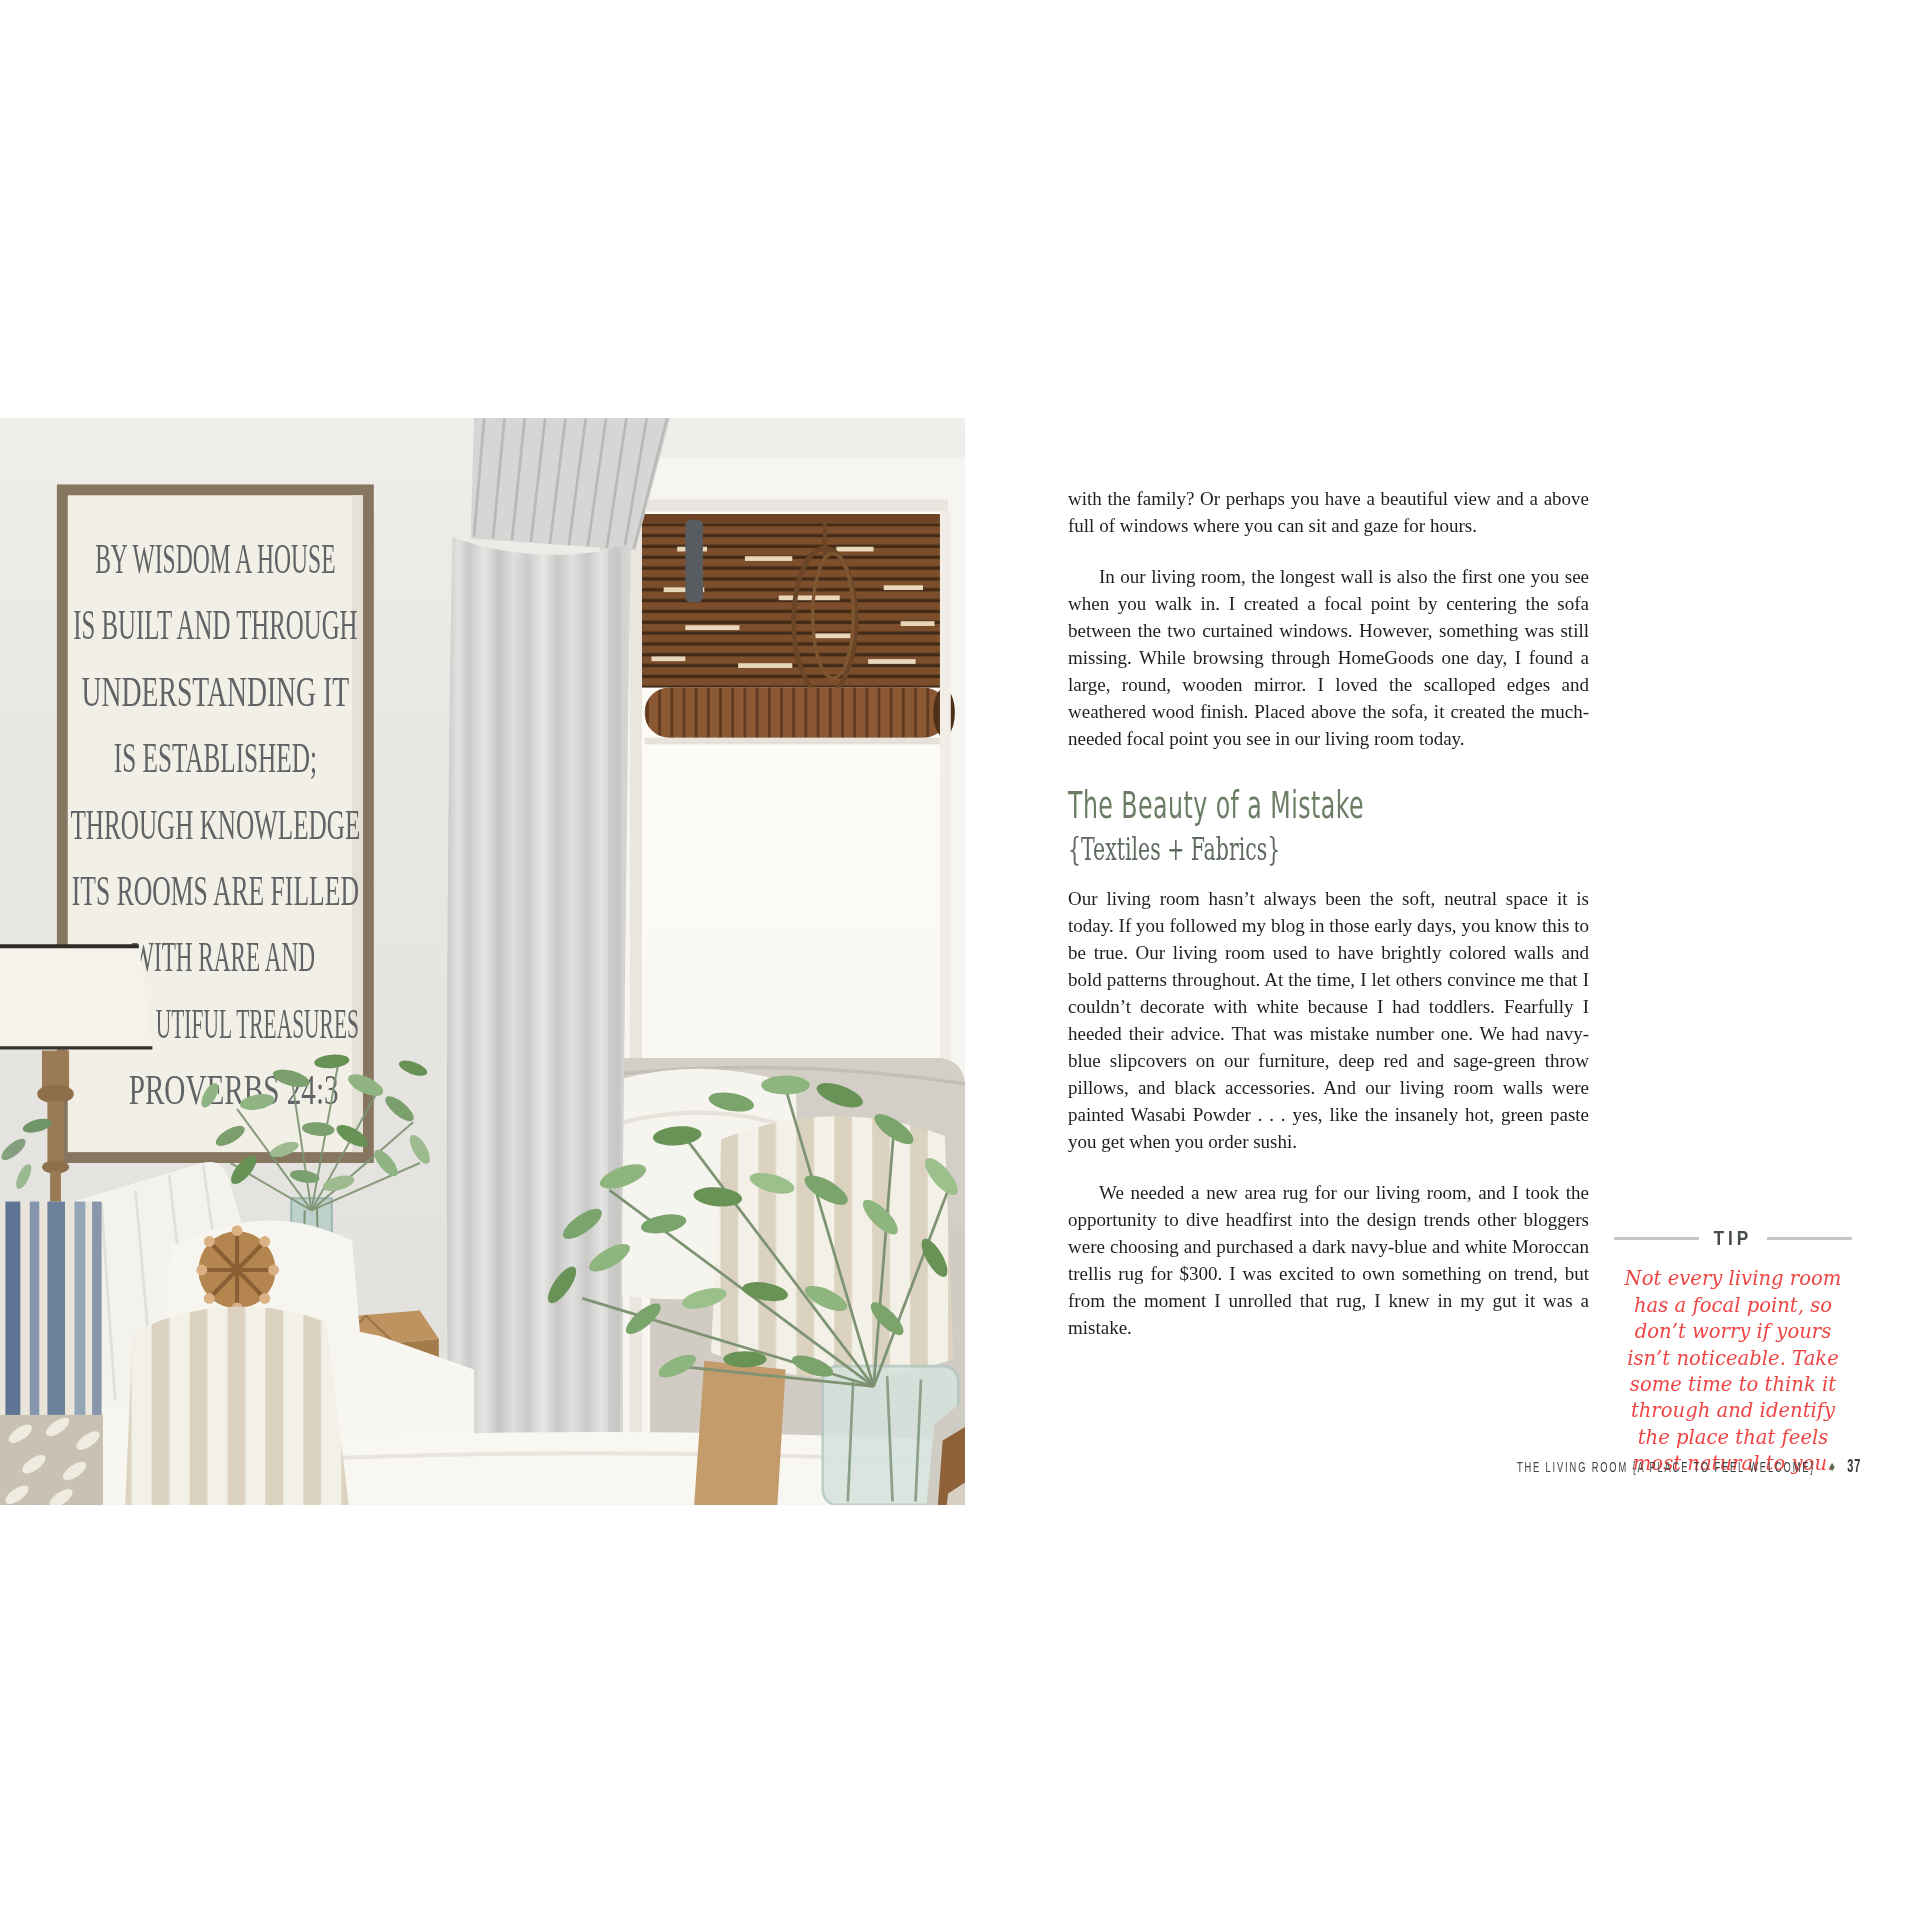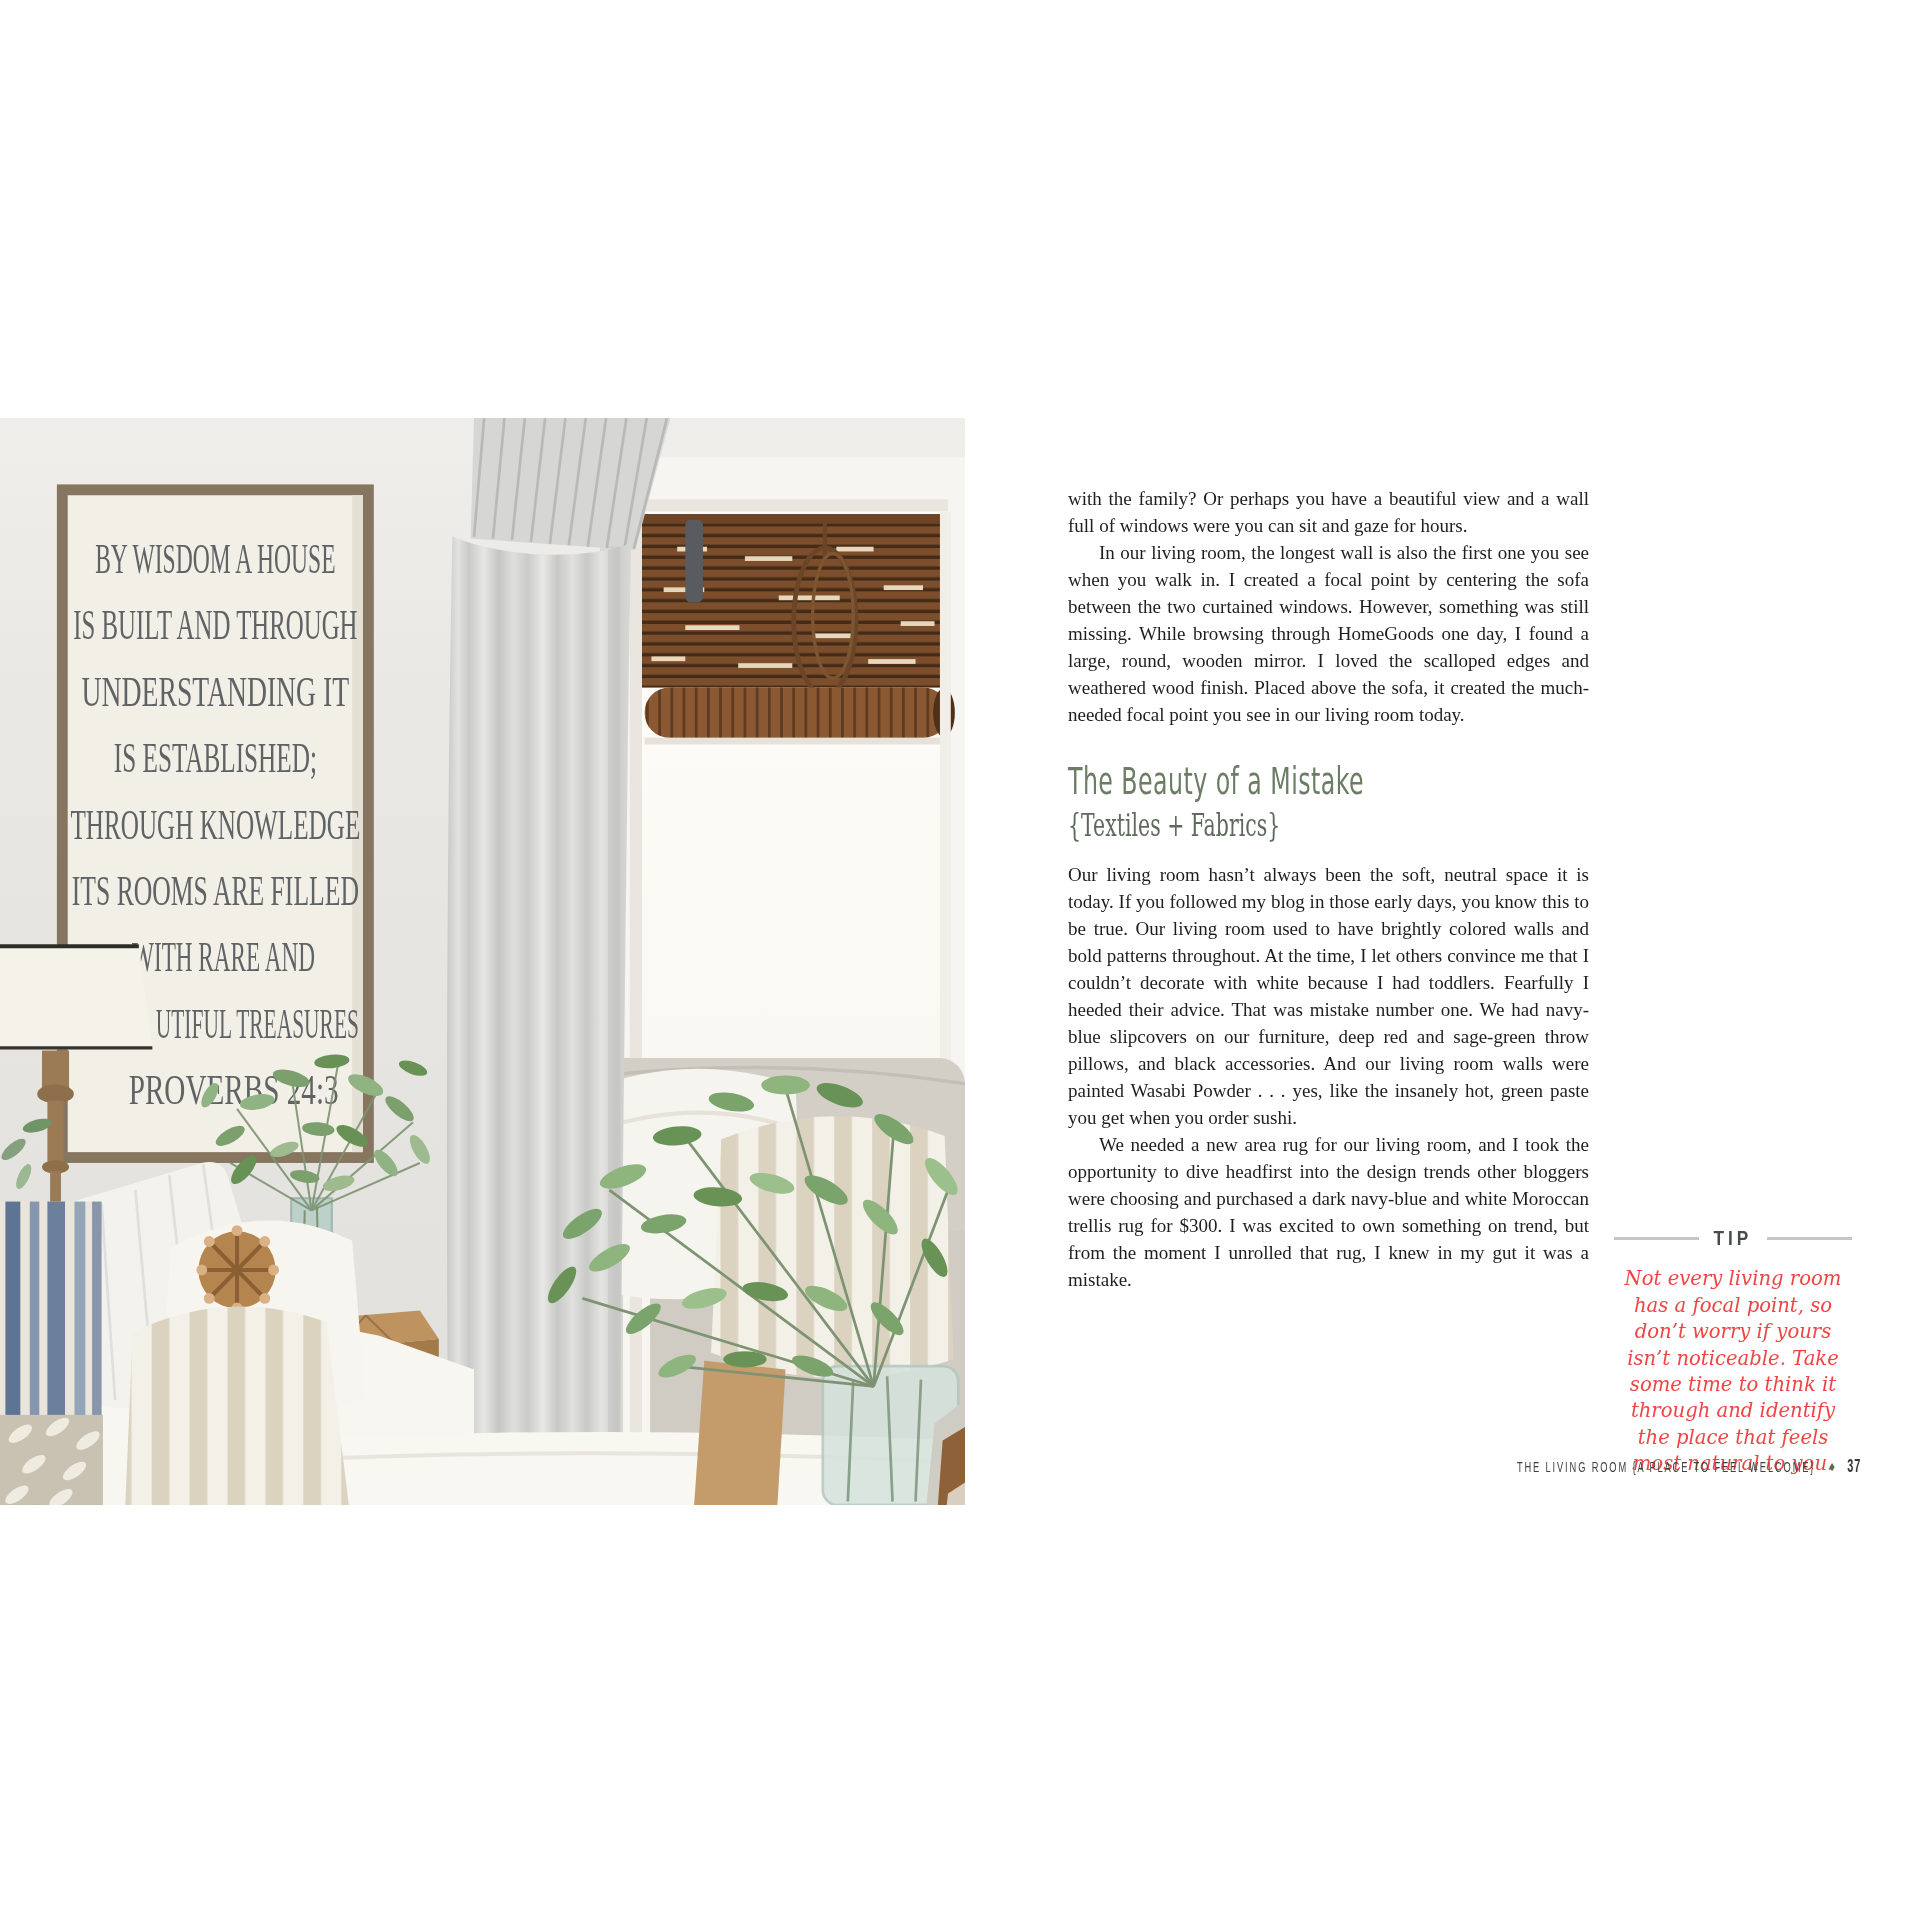--- a/index.html
+++ b/index.html
@@ -11,21 +11,21 @@
   .photo{position:absolute;left:0;top:418px;width:965px;height:1087px;overflow:hidden;background:#fef9c3;}
   .photo svg{display:block;}
 
   
   .text-col{
     position:absolute;left:1068px;top:485px;width:521px;
     font-size:19px;line-height:27px;text-align:justify;
     hyphens:auto;-webkit-hyphens:auto;color:#1e1e1e;
   }
   .text-col p{margin:0;}
-  .text-col p.indent{text-indent:31px;}
+  .text-col p.indent{text-indent:31px;margin-top:24px;}
   h2.section-heading{
     font-family:"DejaVu Sans", sans-serif;font-weight:500;color:#6b7d64;
     font-size:37px;line-height:39px;margin:34px 0 0 0;letter-spacing:0.7px;
     text-align:left;transform:scaleX(.64);transform-origin:0 50%;white-space:nowrap;
   }
   h3.section-subheading{
     font-family:"DejaVu Serif", serif;font-weight:400;color:#5e6a5e;
     font-size:31px;line-height:38px;margin:5.4px 0 16.3px 0;text-align:left;
     transform:scaleX(.66);transform-origin:0 50%;white-space:nowrap;
   }
@@ -373,21 +373,21 @@
 
   <g>
     <polygon points="1380,1485 1425,1450 1425,1605 1368,1605" fill="#cfccc4"></polygon>
     <polygon points="1392,1510 1425,1490 1425,1605 1385,1605" fill="#8f6138"></polygon>
     <polygon points="1400,1588 1425,1572 1425,1605 1398,1605" fill="#d8cfc0"></polygon>
   </g>
 </svg>
 </div>
 
 <div class="text-col" lang="en">
-  <p>with the family? Or perhaps you have a beautiful view and a wall full of windows were you can sit and gaze for hours.</p>
+  <p>with the family? Or perhaps you have a beautiful view and a above full of windows where you can sit and gaze for hours.</p>
   <p class="indent">In our living room, the longest wall is also the first one you see when you walk in. I created a focal point by centering the sofa between the two curtained windows. However, something was still missing. While browsing through HomeGoods one day, I found a large, round, wooden mirror. I loved the scalloped edges and weathered wood finish. Placed above the sofa, it created the much-needed focal point you see in our living room today.</p>
   <h2 class="section-heading">The Beauty of a Mistake</h2>
   <h3 class="section-subheading">{Textiles + Fabrics}</h3>
   <p>Our living room hasn’t always been the soft, neutral space it is today. If you followed my blog in those early days, you know this to be true. Our living room used to have brightly colored walls and bold patterns throughout. At the time, I let others convince me that I couldn’t decorate with white because I had toddlers. Fearfully I heeded their advice. That was mistake number one. We had navy-blue slipcovers on our furniture, deep red and sage-green throw pillows, and black accessories. And our living room walls were painted Wasabi Powder . . . yes, like the insanely hot, green paste you get when you order sushi.</p>
   <p class="indent">We needed a new area rug for our living room, and I took the opportunity to dive headfirst into the design trends other bloggers were choosing and purchased a dark navy-blue and white Moroccan trellis rug for $300. I was excited to own something on trend, but from the moment I unrolled that rug, I knew in my gut it was a mistake.</p>
 </div>
 
 <div class="tip">
   <div class="tip-header">
     <span class="tip-rule"></span>

